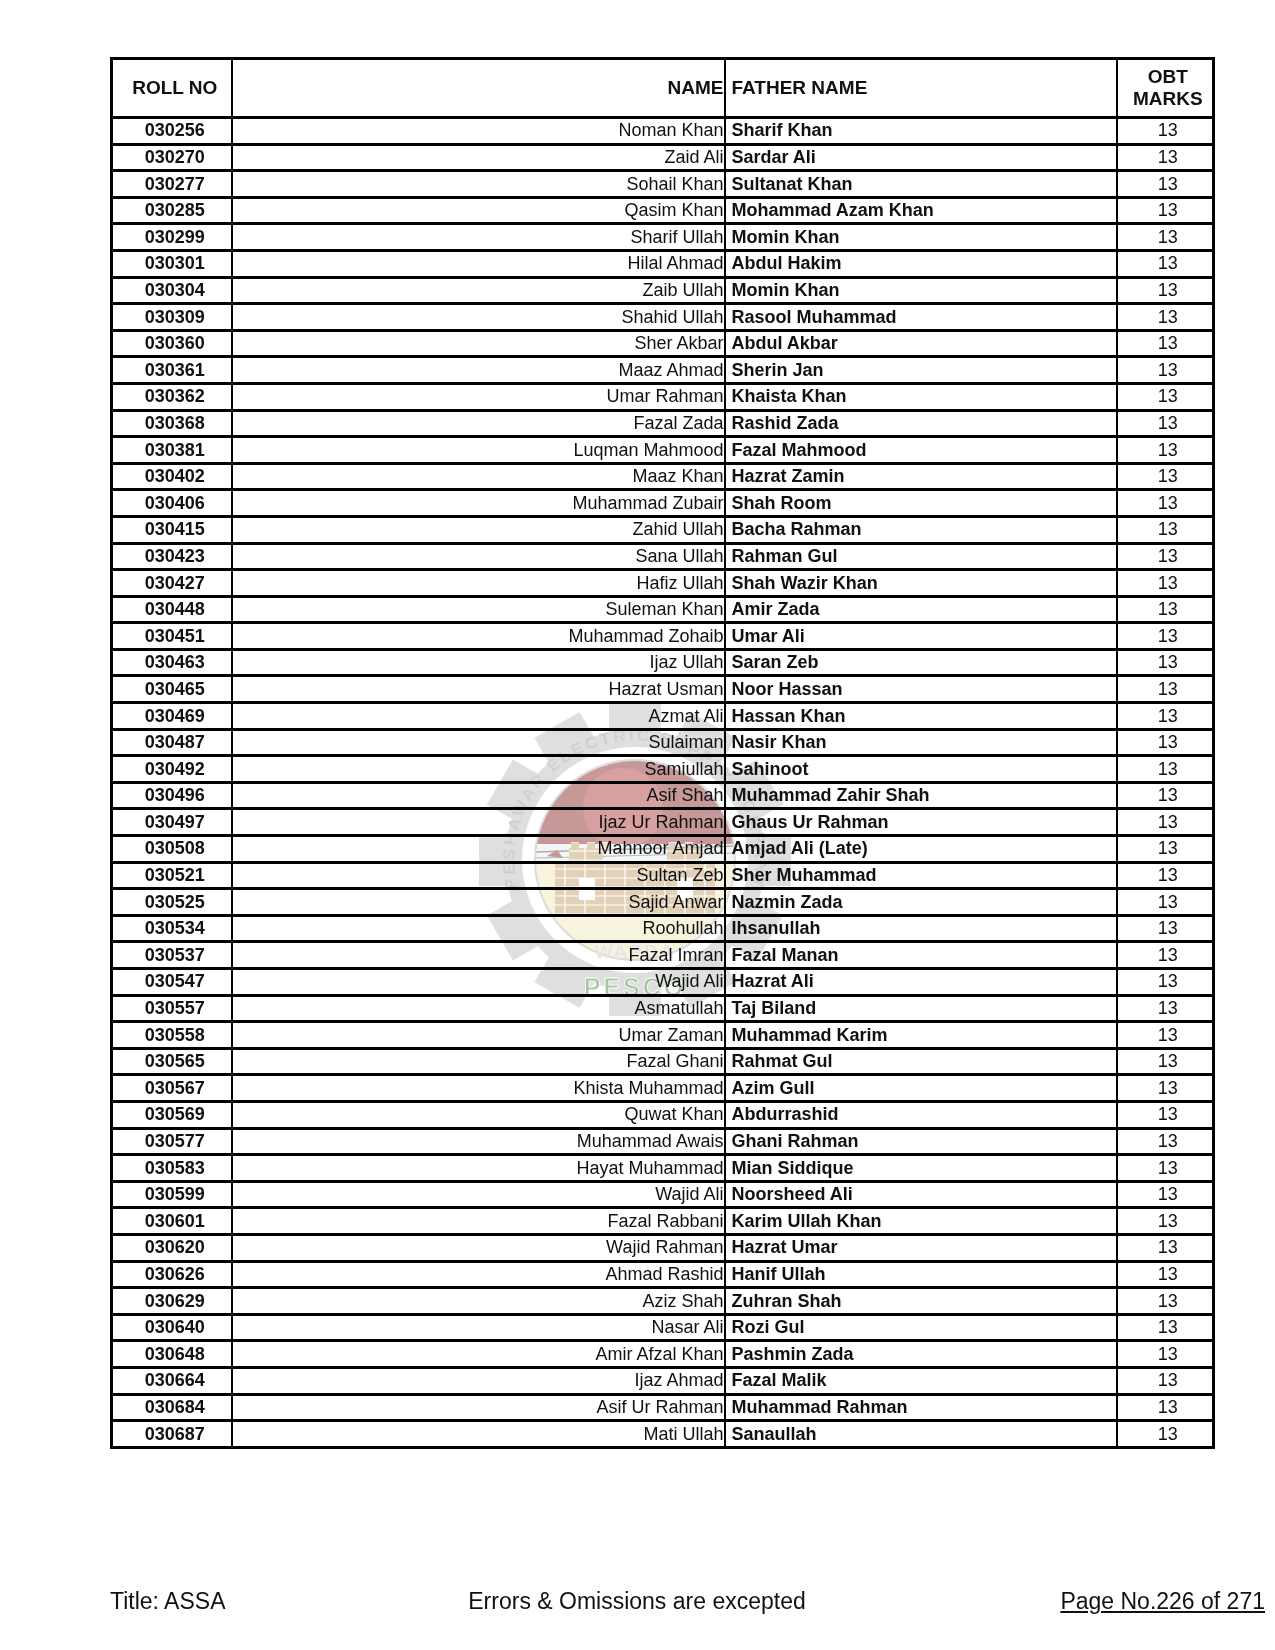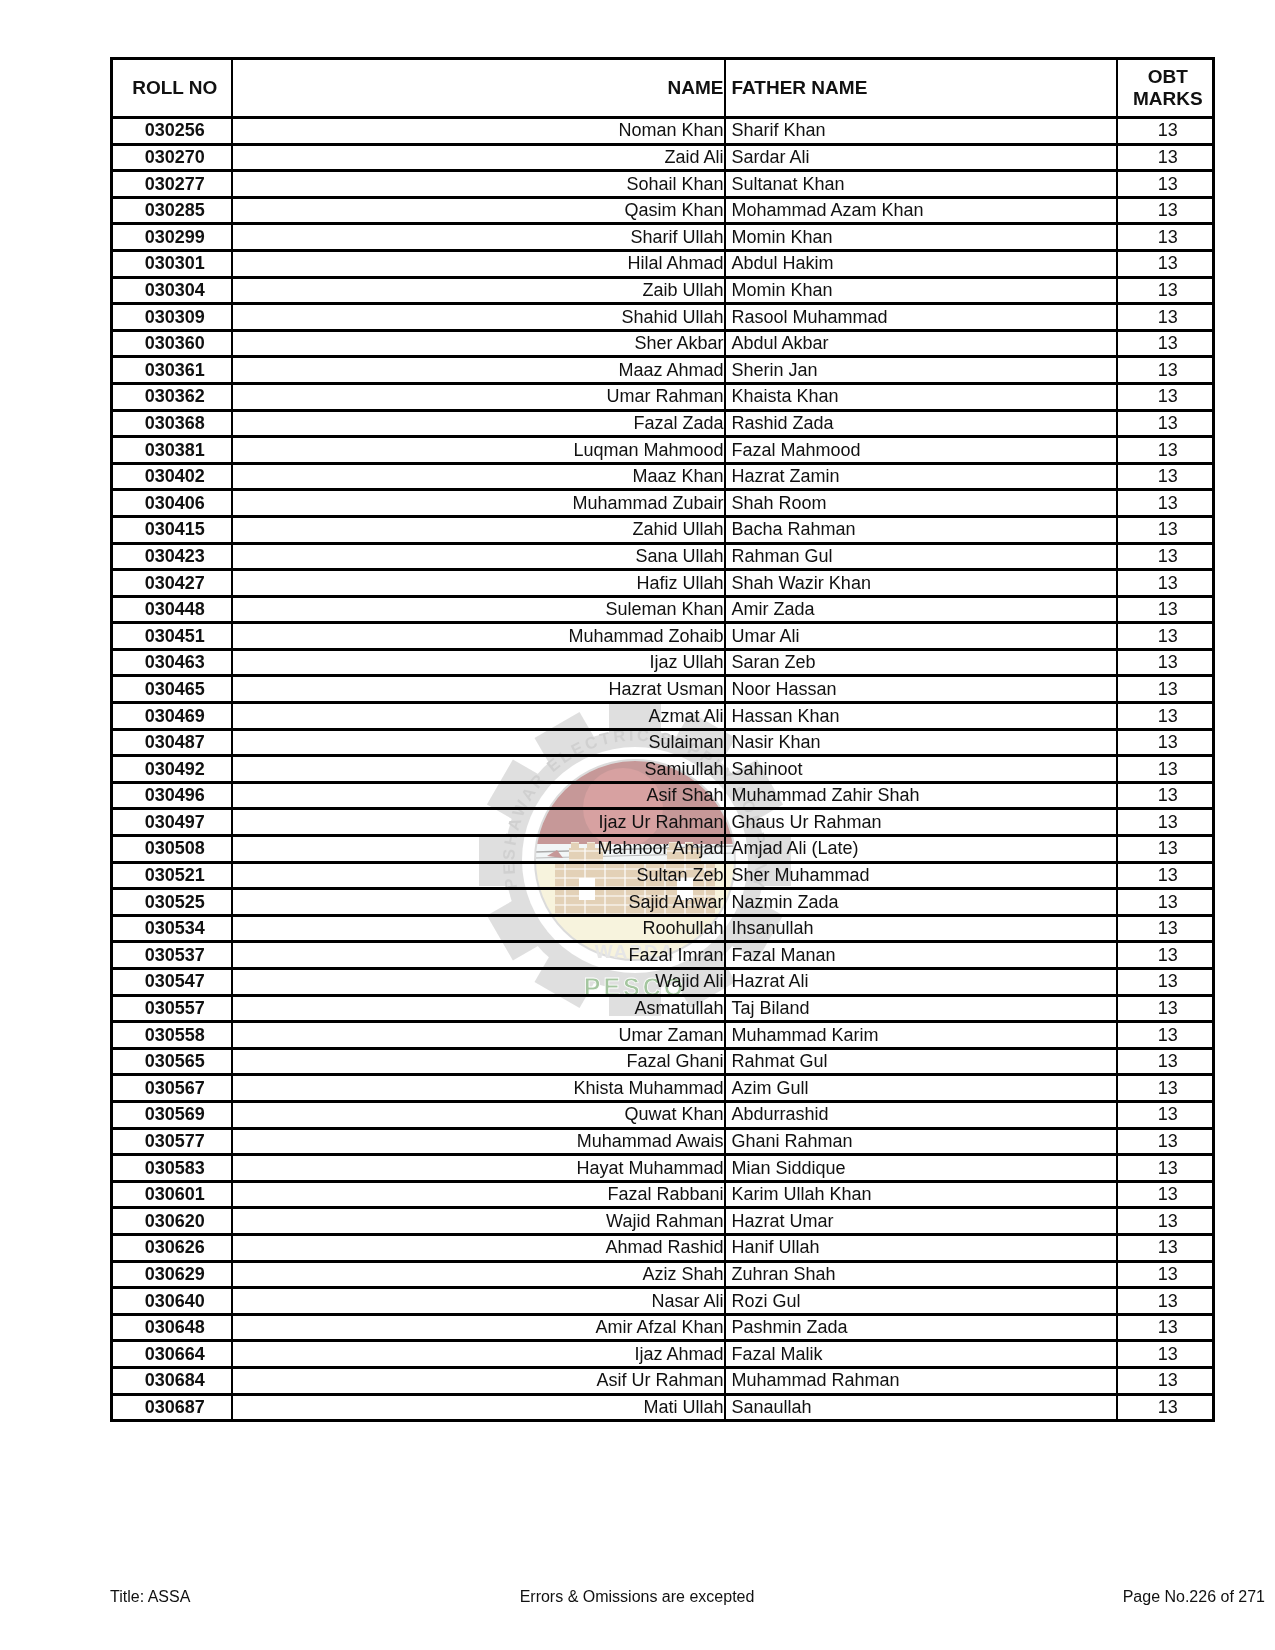--- a/index.html
+++ b/index.html
@@ -29,28 +29,28 @@
   .marks-table thead th{
     font-weight:bold;font-size:19px;height:56px;
   }
   .marks-table tbody td{height:23.6px;}
   .col-roll{width:120px;}
   .col-name{width:493px;}
   .col-father{width:392px;}
   .col-marks{width:97px;}
   .th-roll,.td-roll{text-align:center;font-weight:bold;padding-left:0;}
   .th-name,.td-name{text-align:right;}
-  .th-father,.td-father{text-align:left;}
+  .th-father,.td-father{text-align:left;font-weight:bold;}
   .th-marks,.td-marks{text-align:center;padding-left:0;}
   .th-marks{line-height:1.45;}
   
-  .footer{position:absolute;left:0;top:1588px;width:1275px;height:30px;z-index:1;font-size:16px;}
+  .footer{position:absolute;left:0;top:1588px;width:1275px;height:30px;z-index:1;font-size:23px;}
   .footer .f-left{position:absolute;left:110px;top:0;}
   .footer .f-center{position:absolute;left:637px;top:0;transform:translateX(-50%);}
-  .footer .f-right{position:absolute;right:10px;top:0;text-align:right;}
+  .footer .f-right{position:absolute;right:10px;top:0;text-align:right;text-decoration:underline;}
 </style>
 </head>
 <body>
 
 <div class="watermark">
   <svg width="324" height="324" viewBox="-162 -162 324 324" xmlns="http://www.w3.org/2000/svg">
     <defs>
       <clipPath id="sceneClip">
           <circle cx="0" cy="0" r="100"></circle>
         </clipPath>
@@ -400,20 +400,26 @@
     <td class="td-marks">13</td>
   </tr>
 
   <tr>
     <td class="td-roll">030583</td>
     <td class="td-name">Hayat Muhammad</td>
     <td class="td-father">Mian Siddique</td>
     <td class="td-marks">13</td>
   </tr>
 
+  <tr>
+    <td class="td-roll">030599</td>
+    <td class="td-name">Wajid Ali</td>
+    <td class="td-father">Noorsheed Ali</td>
+    <td class="td-marks">13</td>
+  </tr>
 
   <tr>
     <td class="td-roll">030601</td>
     <td class="td-name">Fazal Rabbani</td>
     <td class="td-father">Karim Ullah Khan</td>
     <td class="td-marks">13</td>
   </tr>
 
   <tr>
     <td class="td-roll">030620</td>

